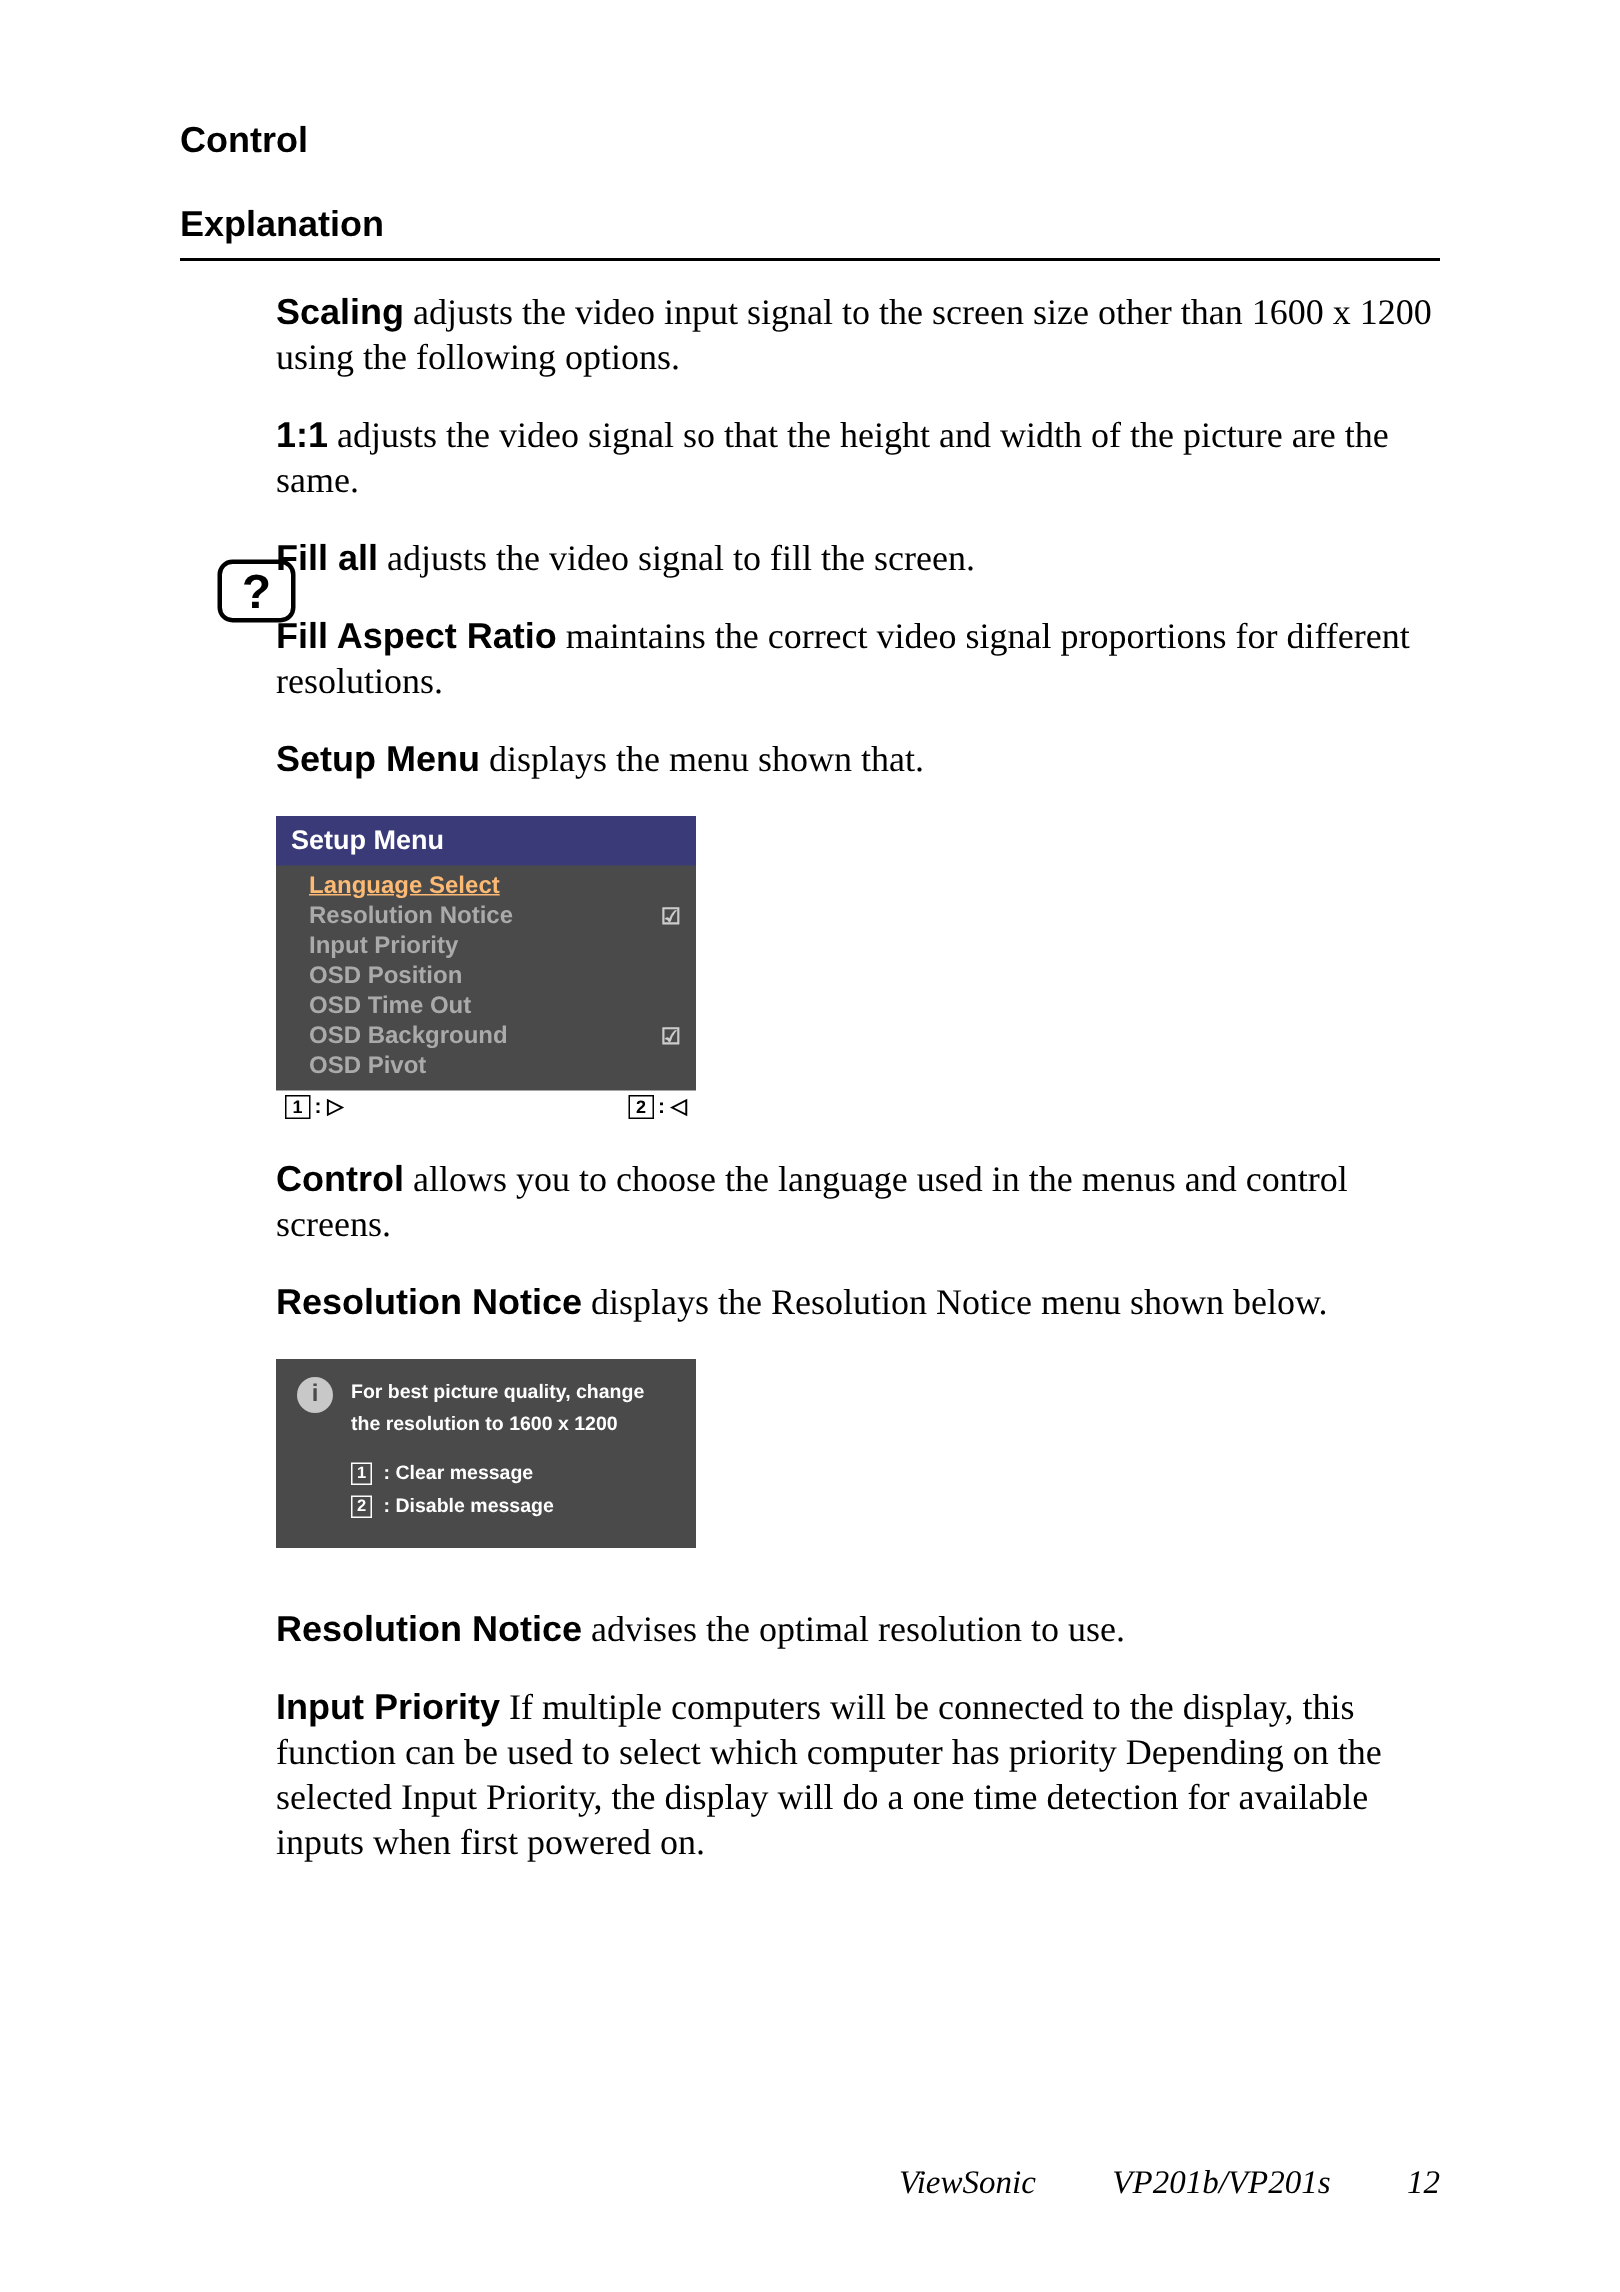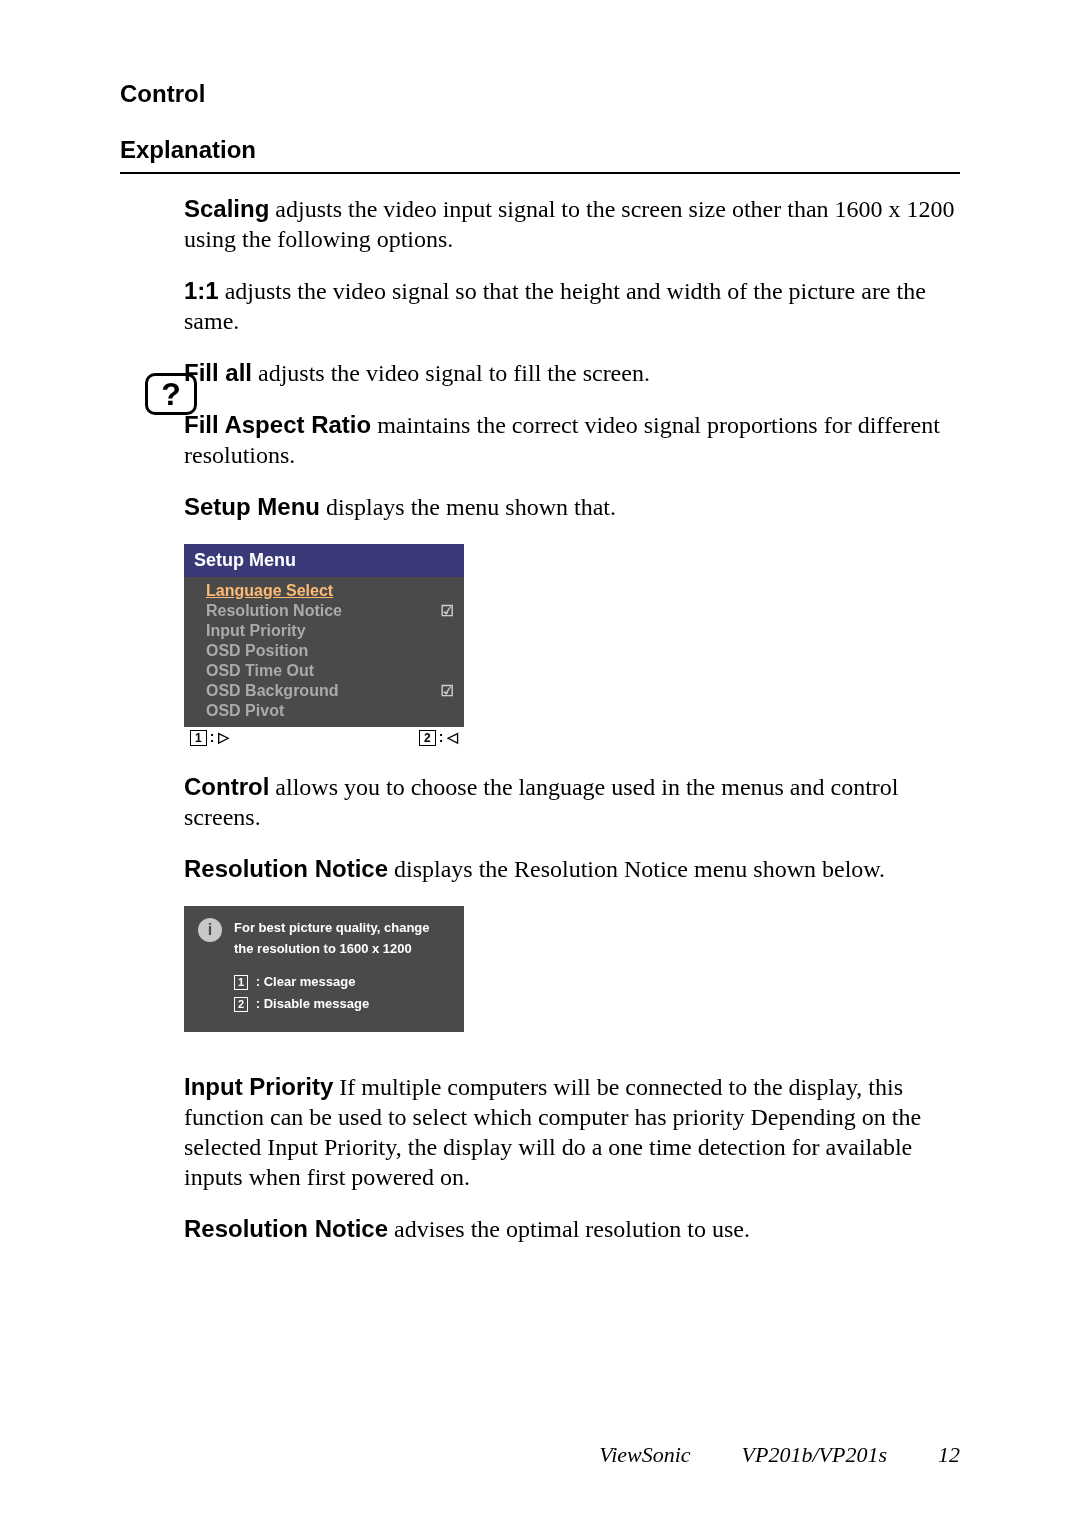--- a/index.html
+++ b/index.html
@@ -253,25 +253,25 @@
           <div>the resolution to 1600 x 1200</div>
         </div>
       </div>
       <div class="notice-actions">
         <div><span class="kbox-light">1</span><span> : Clear message</span></div>
         <div><span class="kbox-light">2</span><span> : Disable message</span></div>
       </div>
     </div>
 
     <p class="para">
+      <span class="term">Resolution Notice</span><span> advises the optimal resolution to use.</span>
+    </p>
+
+    <p class="para">
       <span class="term">Input Priority</span><span> If multiple computers will be connected to the display, this function can be used to select which computer has priority Depending on the selected Input Priority, the display will do a one time detection for available inputs when first powered on.</span>
-    </p>
-
-    <p class="para">
-      <span class="term">Resolution Notice</span><span> advises the optimal resolution to use.</span>
     </p>
 
   </div>
 </div>
 
 <div class="footer">
   <span>ViewSonic</span>
   <span>VP201b/VP201s</span>
   <span>12</span>
 </div>

